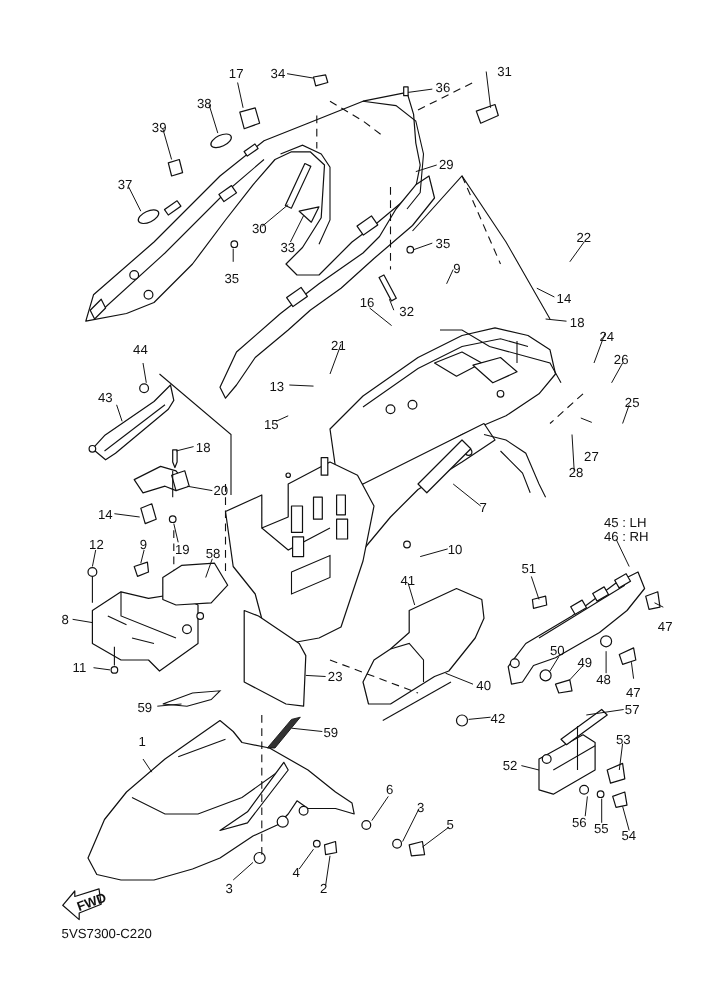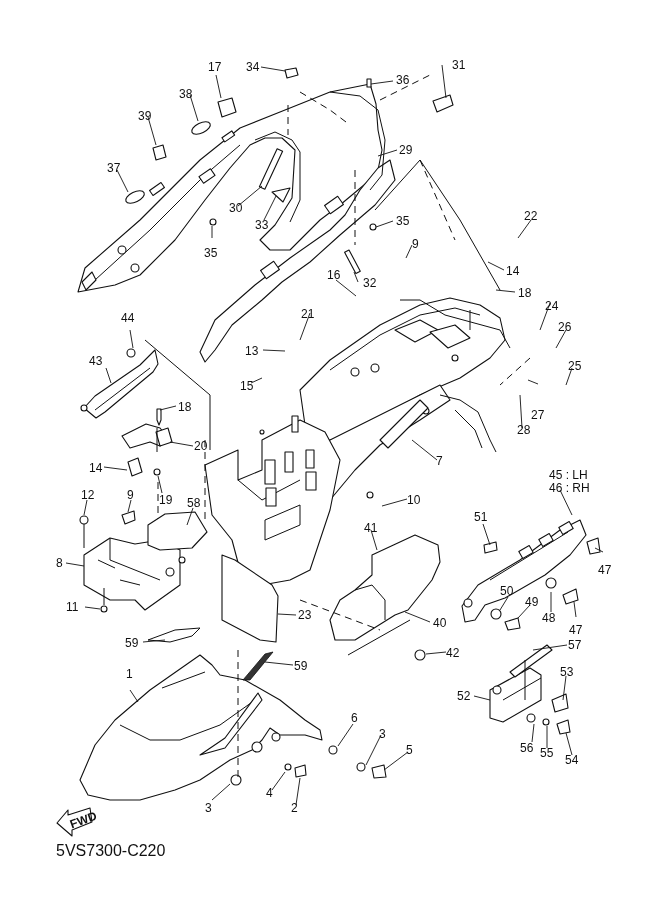--- a/index.html
+++ b/index.html
@@ -4,21 +4,21 @@
 <style>
   html,body{margin:0;padding:0;background:#ffffff;}
   body{width:661px;height:913px;position:relative;overflow:hidden;font-family:"Liberation Sans",sans-serif;}
   #diagram{position:absolute;left:0;top:0;width:661px;height:913px;}
   .part{fill:#ffffff;stroke:#111111;stroke-width:1.1;stroke-linejoin:round;}
   .thin{fill:none;stroke:#111111;stroke-width:1;}
   .dash{fill:none;stroke:#111111;stroke-width:1;stroke-dasharray:7 5;}
   .lead{fill:none;stroke:#111111;stroke-width:0.9;}
   .lbl{font-family:"Liberation Sans",sans-serif;font-size:12px;fill:#111111;}
   .hatch{fill:#333333;stroke:#111111;stroke-width:0.8;}
-  .code{position:absolute;left:56px;top:842px;font-size:16px;color:#111;}
+  .code{position:absolute;left:56px;top:842px;font-size:12px;color:#111;}
 </style>
 </head>
 <body>
 
 <svg id="diagram" viewBox="0 0 661 913" xmlns="http://www.w3.org/2000/svg">
 
   <g>
     <path class="part" d="M78,292 L85,268 L140,220 L200,160 L240,128 L280,112 L330,92 L370,84 L376,104 L378,130 L382,150 L378,170 L370,180 L340,205 L320,220 L300,240 L290,250 L270,250 L260,240 L275,225 L292,198 L295,150 L282,138 L265,138 L250,145 L230,168 L205,200 L175,240 L140,275 L115,285 Z"></path>
     <path class="thin" d="M95,280 L150,230 L205,175 L240,145"></path>
     <path class="thin" d="M255,140 L275,132 L292,140 L300,152 L300,200 L290,222"></path>

